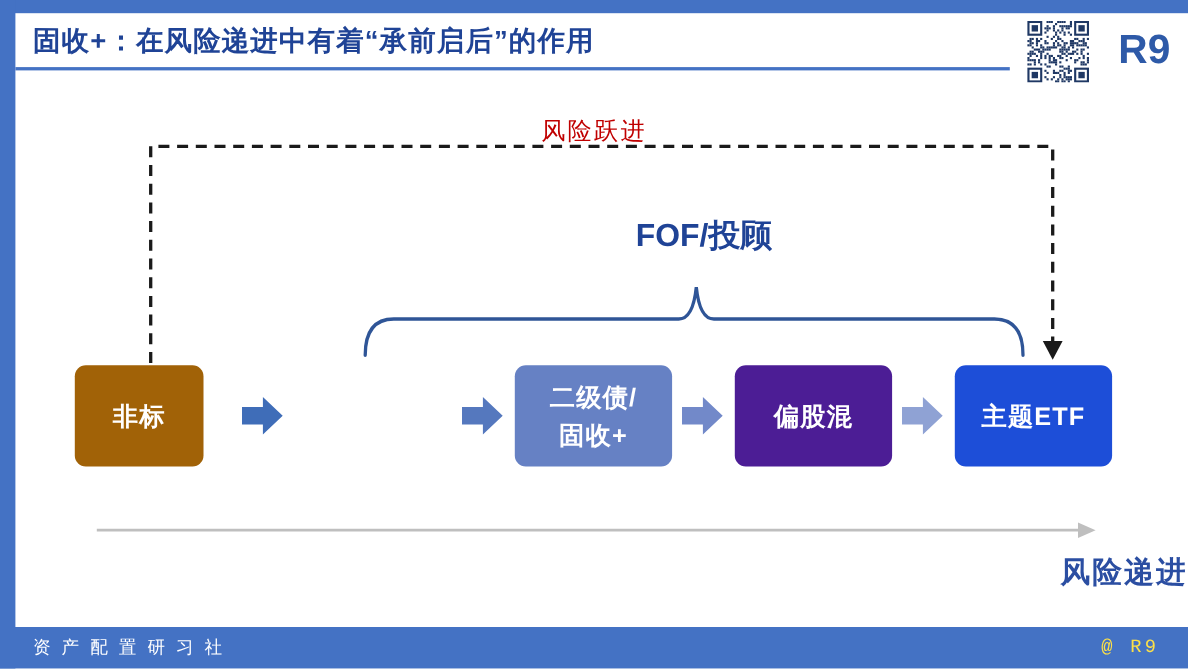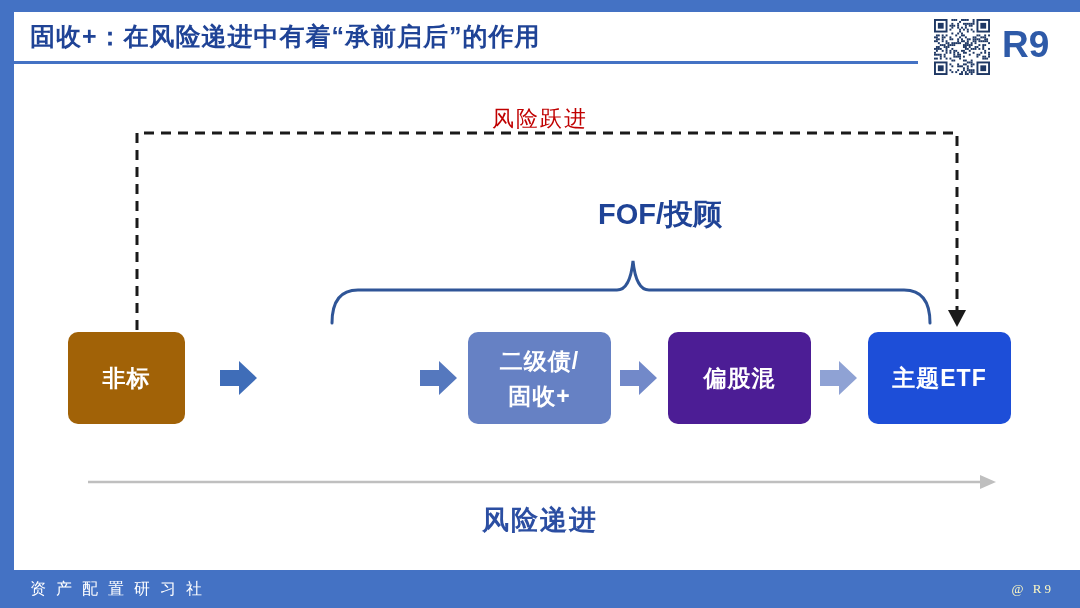--- a/index.html
+++ b/index.html
@@ -8,44 +8,44 @@
   
   .frame-top{position:absolute;left:0;top:0;width:1080px;height:12px;}
   .frame-left{position:absolute;left:0;top:0;width:14px;height:608px;}
   .frame-right{position:absolute;right:0;top:0;width:15px;height:608px;}
 
   .page-title{position:absolute;left:30px;top:20px;width:880px;font-size:25px;font-weight:bold;
               letter-spacing:1px;white-space:nowrap;}
   .title-rule{position:absolute;left:14px;top:61px;width:904px;height:3px;}
 
   .qr{position:absolute;left:933px;top:19px;width:58px;height:56px;background:#fff;}
-  .logo-r9{position:absolute;left:1002px;top:24px;width:62px;text-align:left;
+  .logo-r9{position:absolute;left:1002px;top:24px;width:62px;text-align:right;
            font-size:37px;font-weight:bold;letter-spacing:0px;}
 
   .risk-jump{position:absolute;left:0;top:92px;width:1080px;text-align:center;
              font-size:22px;font-family:"Liberation Serif","DejaVu Serif",serif;letter-spacing:2px;}
-  .fof-label{position:absolute;left:560px;top:195px;width:200px;text-align:center;
+  .fof-label{position:absolute;left:540px;top:195px;width:200px;text-align:center;
              font-size:29px;font-weight:bold;}
 
   .overlay{position:absolute;left:0;top:0;width:1080px;height:608px;pointer-events:none;}
 
   .stage-box{position:absolute;top:332px;height:92px;border-radius:10px;
              display:flex;flex-direction:column;justify-content:center;align-items:center;gap:9px;}
   .stage-line{color:#fff;font-size:23px;font-weight:bold;line-height:26px;letter-spacing:1px;}
   .stage-line:empty{display:none;}
   .flow-arrow{position:absolute;top:359px;width:38px;height:38px;}
 
-  .risk-prog{position:absolute;left:0;top:502px;width:1080px;text-align:center;
+  .risk-prog{position:absolute;left:0;top:502px;width:1080px;text-align:right;
              font-size:27px;font-weight:bold;letter-spacing:2px;}
 
   .footer{position:absolute;left:0;bottom:0;width:1080px;height:38px;
           display:flex;align-items:center;justify-content:space-between;box-sizing:border-box;
           padding:0 26px 0 30px;gap:37px;}
   .footer-brand{color:#fff;font-size:16px;letter-spacing:10px;}
-  .footer-watermark{color:#fef9c3;font-size:13px;font-family:Liberation Serif, serif;
+  .footer-watermark{color:#fde047;font-size:17px;font-family:Liberation Mono, monospace;
                     letter-spacing:3px;}
 </style>
 </head>
 <body>
 
 <div class="slide">
 
   <div class="frame-top" style="background: rgb(68, 114, 196);"></div>
   <div class="frame-left" style="background: rgb(68, 114, 196);"></div>
   <div class="frame-right" style="background: rgb(68, 114, 196);"></div>

